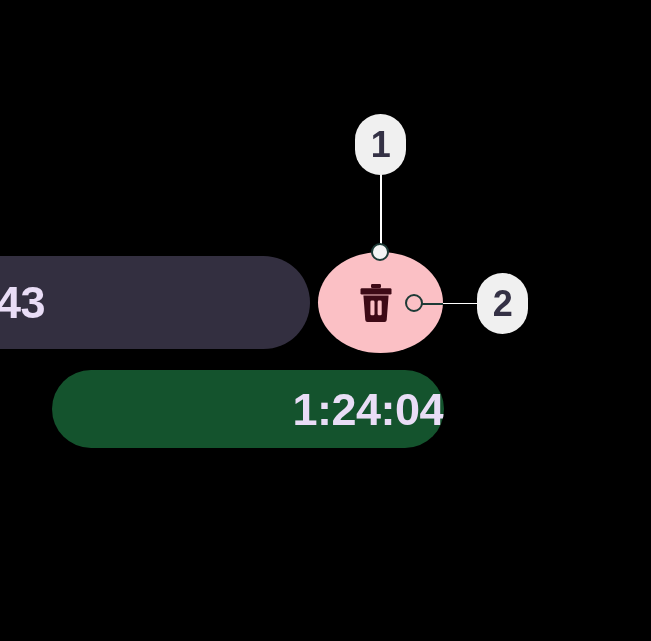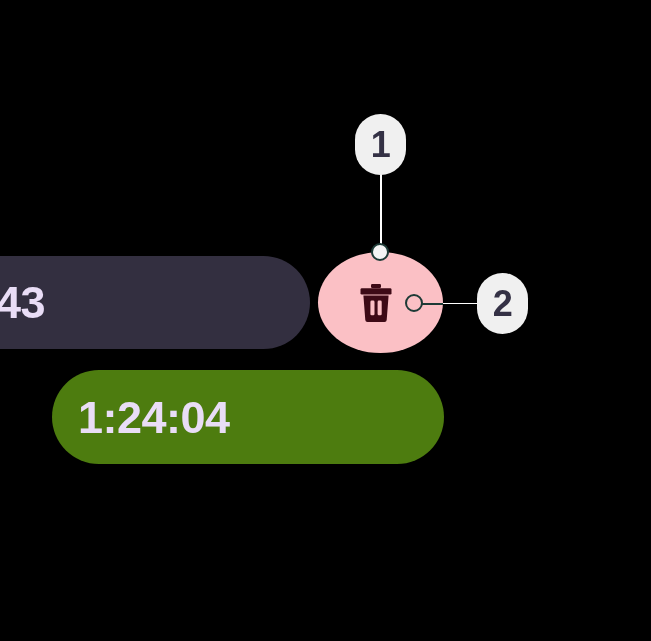--- a/index.html
+++ b/index.html
@@ -47,23 +47,24 @@
   #pill-duration-top .pill-label {
     font-size: 45px;
     color: #E9DDF6;
     margin-left: -14px;
   }
 
   #pill-duration-bottom {
     left: 52px;
     top: 370px;
     width: 392px;
-    height: 94px;
-    background: #4d7c0f;
+    height: 78px;
+    background: #14532d;
     padding-left: 26px;
+    justify-content: flex-end;
   }
   #pill-duration-bottom .pill-label {
     font-size: 45px;
     color: #E9DDF6;
   }
 
   
   #delete-target {
     position: absolute;
     left: 318px;

